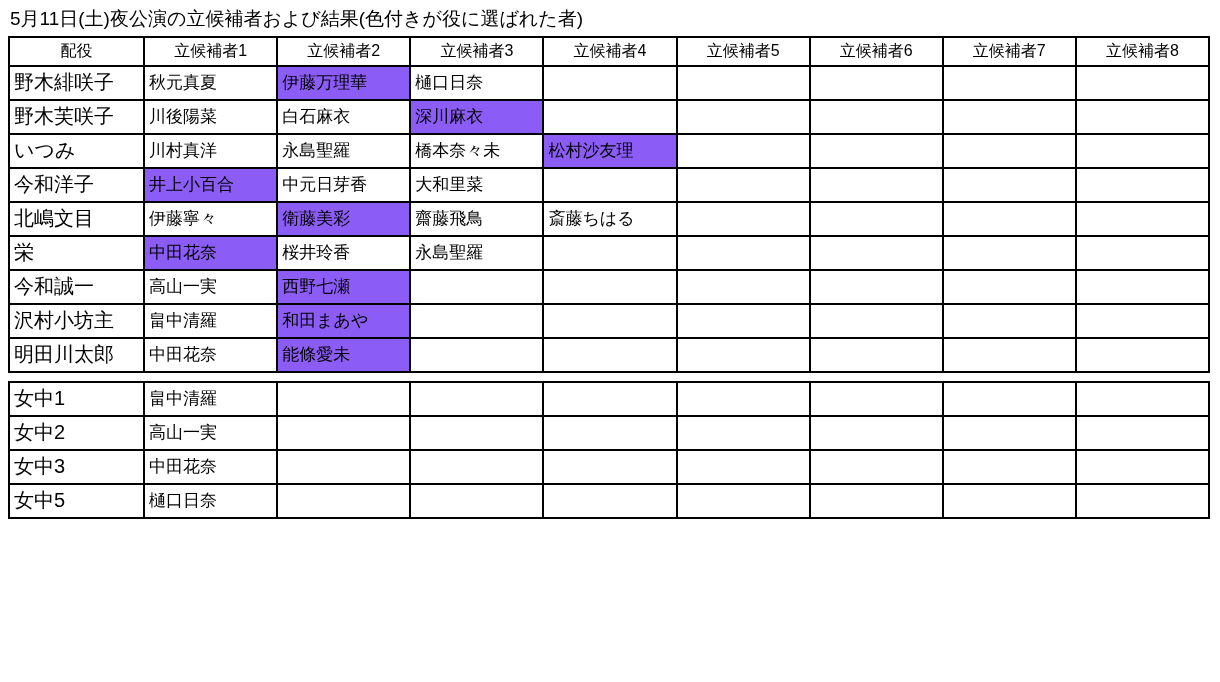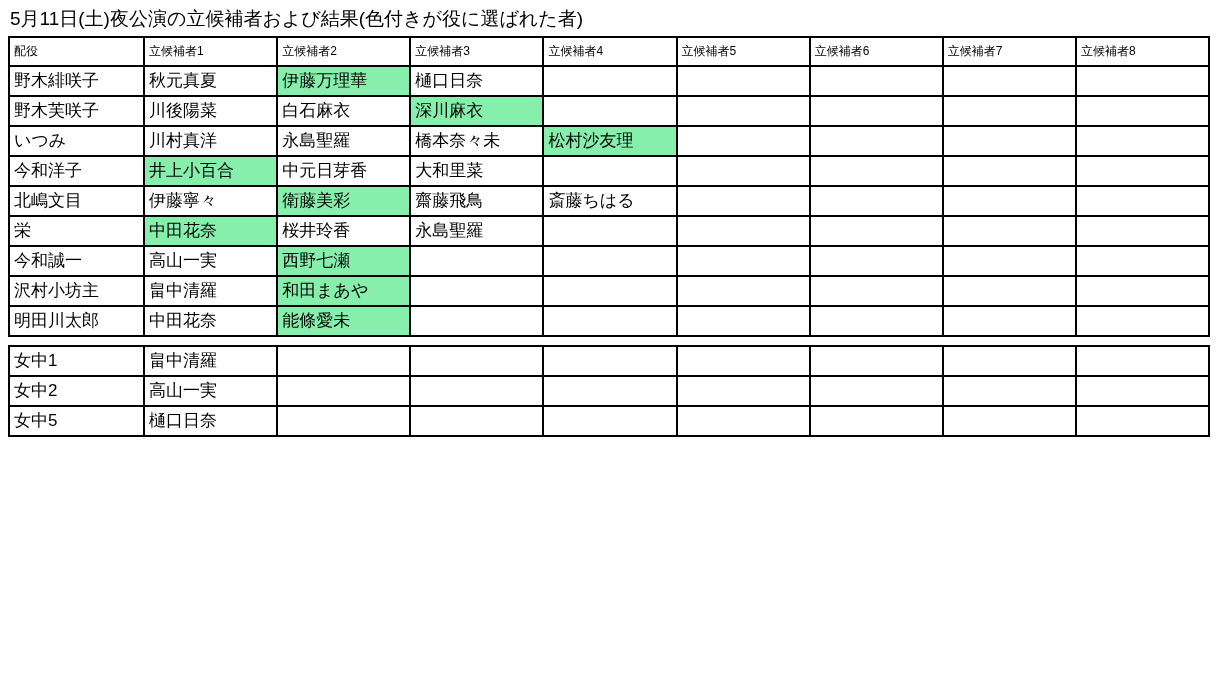--- a/index.html
+++ b/index.html
@@ -39,29 +39,30 @@
     padding: 2px 4px 3px 4px;
     height: 29px;
     box-sizing: border-box;
     text-align: left;
     vertical-align: middle;
     font-weight: normal;
     white-space: nowrap;
     overflow: hidden;
   }
   table.cast th {
-    font-size: 12px;
+    font-size: 16px;
+    text-align: center;
   }
   col.c-role { width: 135px; }
   col.c-cand { width: 133px; }
   td.highlight {
-    background: #86efac;
+    background: #8b5cf6;
   }
   td.role {
-    font-size: 17px;
+    font-size: 20px;
   }
   tr.gap td {
     border: none;
     height: 10px;
     padding: 0;
   }
 </style>
 </head>
 <body>
 
@@ -213,20 +214,31 @@
           <td>高山一実</td>
           <td></td>
           <td></td>
           <td></td>
           <td></td>
           <td></td>
           <td></td>
           <td></td>
         </tr>
         <tr>
+          <td class="role">女中3</td>
+          <td>中田花奈</td>
+          <td></td>
+          <td></td>
+          <td></td>
+          <td></td>
+          <td></td>
+          <td></td>
+          <td></td>
+        </tr>
+        <tr>
           <td class="role">女中5</td>
           <td>樋口日奈</td>
           <td></td>
           <td></td>
           <td></td>
           <td></td>
           <td></td>
           <td></td>
           <td></td>
         </tr>

